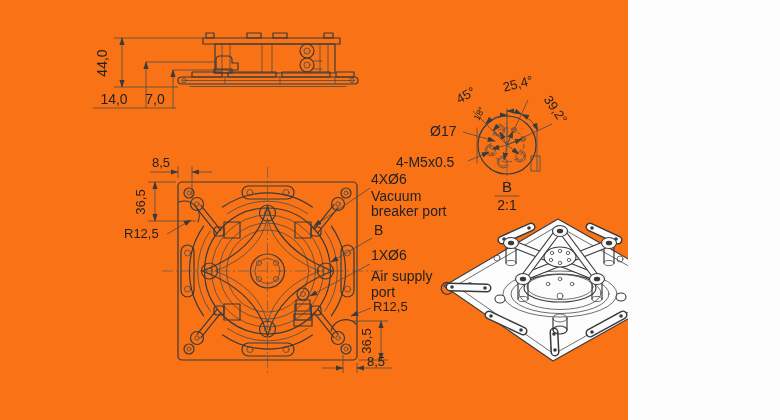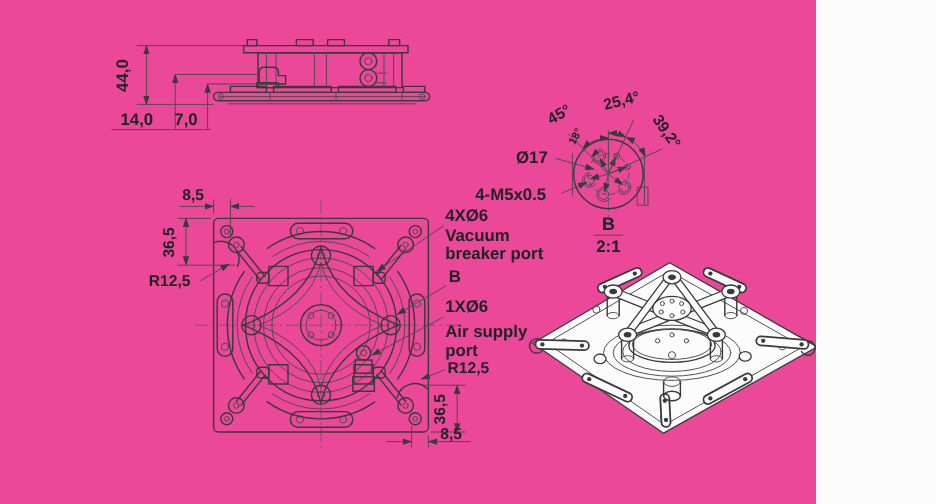--- a/index.html
+++ b/index.html
@@ -1,17 +1,17 @@
 <!DOCTYPE html>
 <html><head>
 <meta charset="utf-8">
 <style>
   html,body{margin:0;padding:0;background:#fcfcfc;}
-  .stage{width:680px;height:420px;position:relative;background:#ec4899;overflow:hidden;
-         font-family:"Liberation Sans", sans-serif;font-weight:bold;}
+  .stage{width:628px;height:420px;position:relative;background:#f97316;overflow:hidden;
+         font-family:"Liberation Sans", sans-serif;}
   svg{display:block}
   .outline{fill:none;stroke:#3a3a3a;stroke-width:1.2;stroke-linecap:round;stroke-linejoin:round;}
   .thin{fill:none;stroke:#4a4a4a;stroke-width:.8;stroke-linecap:round;}
   .dim{fill:none;stroke:#4a4a4a;stroke-width:.8;}
   .cl{fill:none;stroke:#5a5a5a;stroke-width:.7;stroke-dasharray:11 3 2 3;}
   .dash{fill:none;stroke:#4a4a4a;stroke-width:.8;stroke-dasharray:4 3;}
   .fillbg{fill:#fcfcfc;stroke:#3a3a3a;stroke-width:1.1;stroke-linejoin:round;}
   .darkfill{fill:#3a3a3a;stroke:none;}
   .slotO{fill:none;stroke:#3a3a3a;stroke-width:9;stroke-linecap:round;}
   .slotI{fill:none;stroke:#fcfcfc;stroke-width:6;stroke-linecap:round;}

